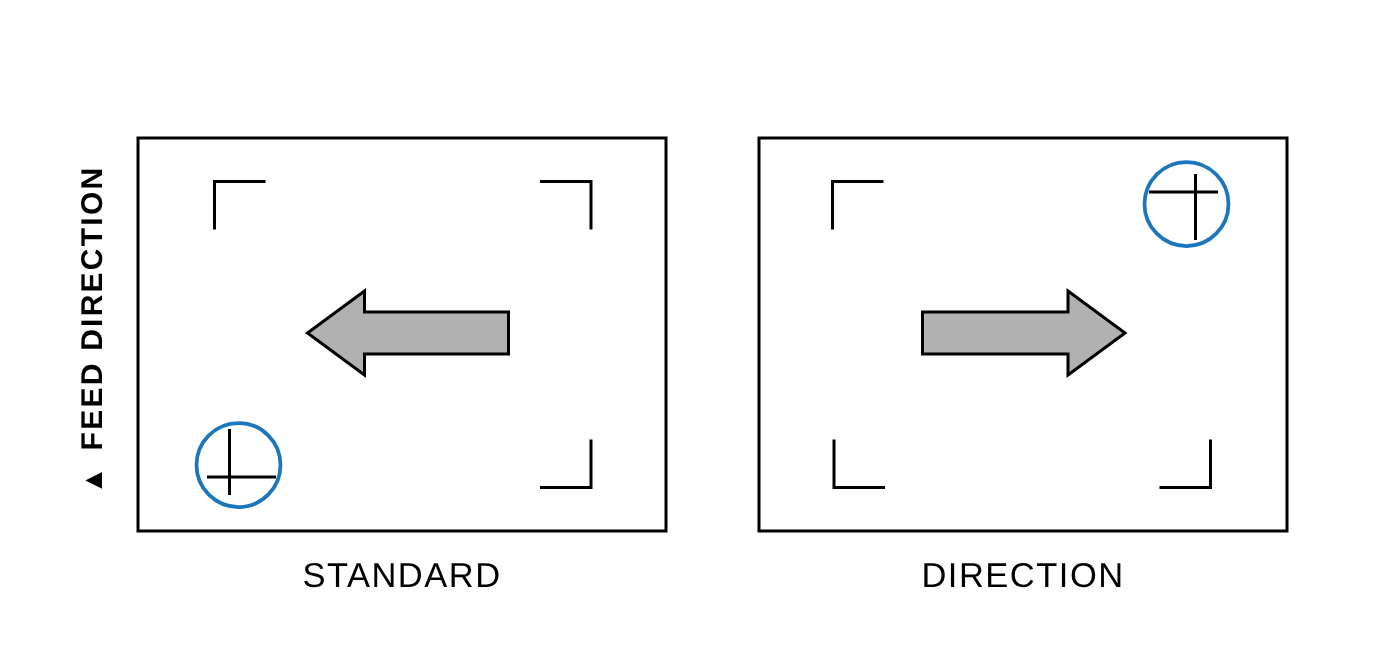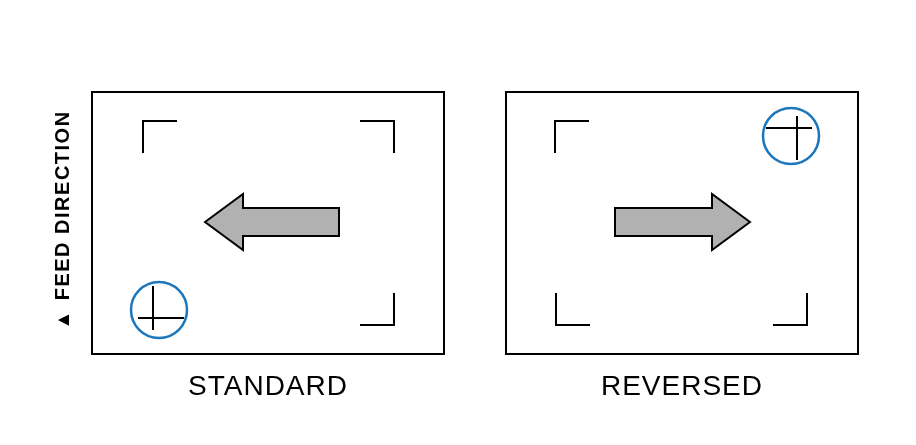--- a/index.html
+++ b/index.html
@@ -59,21 +59,21 @@
   .highlight {
     fill: none;
     stroke: var(--color-highlight-circle, #1b76bc);
     stroke-width: 2.5;
   }
   .caption {
     position: absolute;
     top: 370px;
     width: 354px;
     text-align: center;
-    font-size: 28px;
+    font-size: 23px;
     letter-spacing: 1px;
     color: var(--color-text, #000000);
   }
   .caption.standard { left: 91px; }
   .caption.reversed { left: 505px; }
 </style>
 </head>
 <body>
 
 <div class="canvas">
@@ -100,15 +100,15 @@
       <path class="mark" d="M290 23 L290 67"></path>
       <path class="mark" d="M259 35 L305 35"></path>
       <circle class="highlight" cx="284" cy="43" r="28"></circle>
       <path class="mark" d="M49 200 L49 232 L83 232"></path>
       <path class="mark" d="M300 200 L300 232 L266 232"></path>
       <polygon class="arrow" points="243,129 205,101 205,115 108,115 108,143 205,143 205,157"></polygon>
     </svg>
   </div>
 
   <div class="caption standard">STANDARD</div>
-  <div class="caption reversed">REVERSED</div>
+  <div class="caption reversed">DIRECTION</div>
 
 </div>
 
 </body></html>

